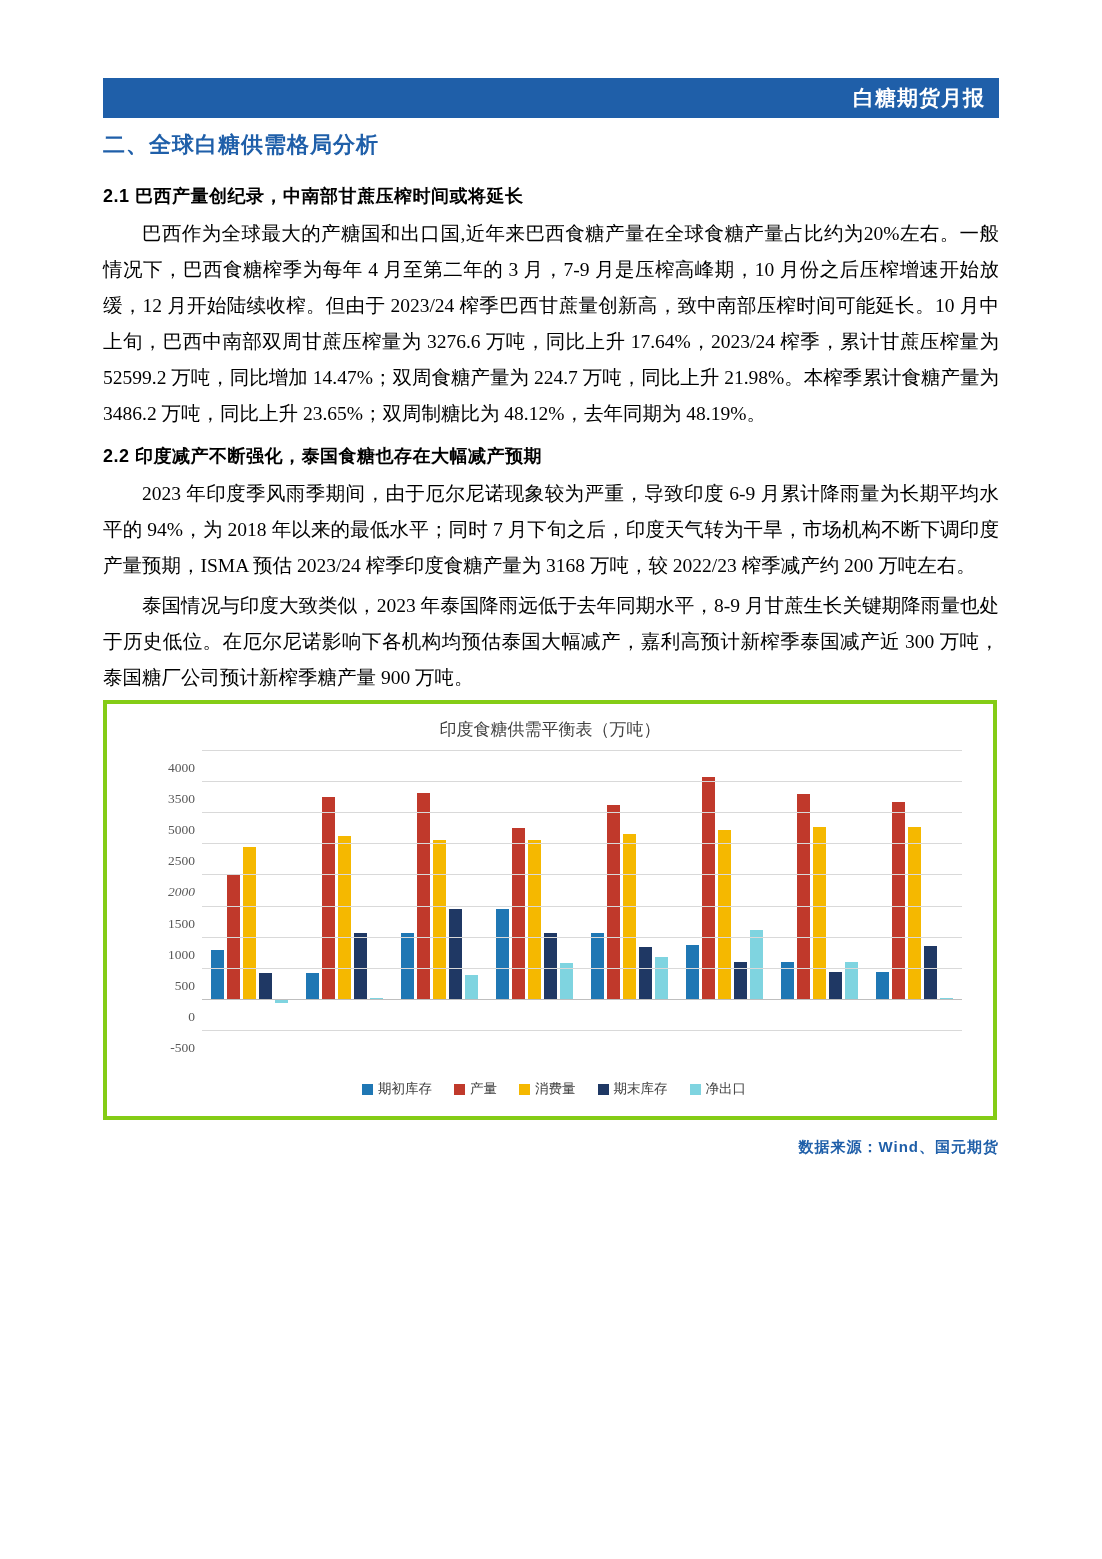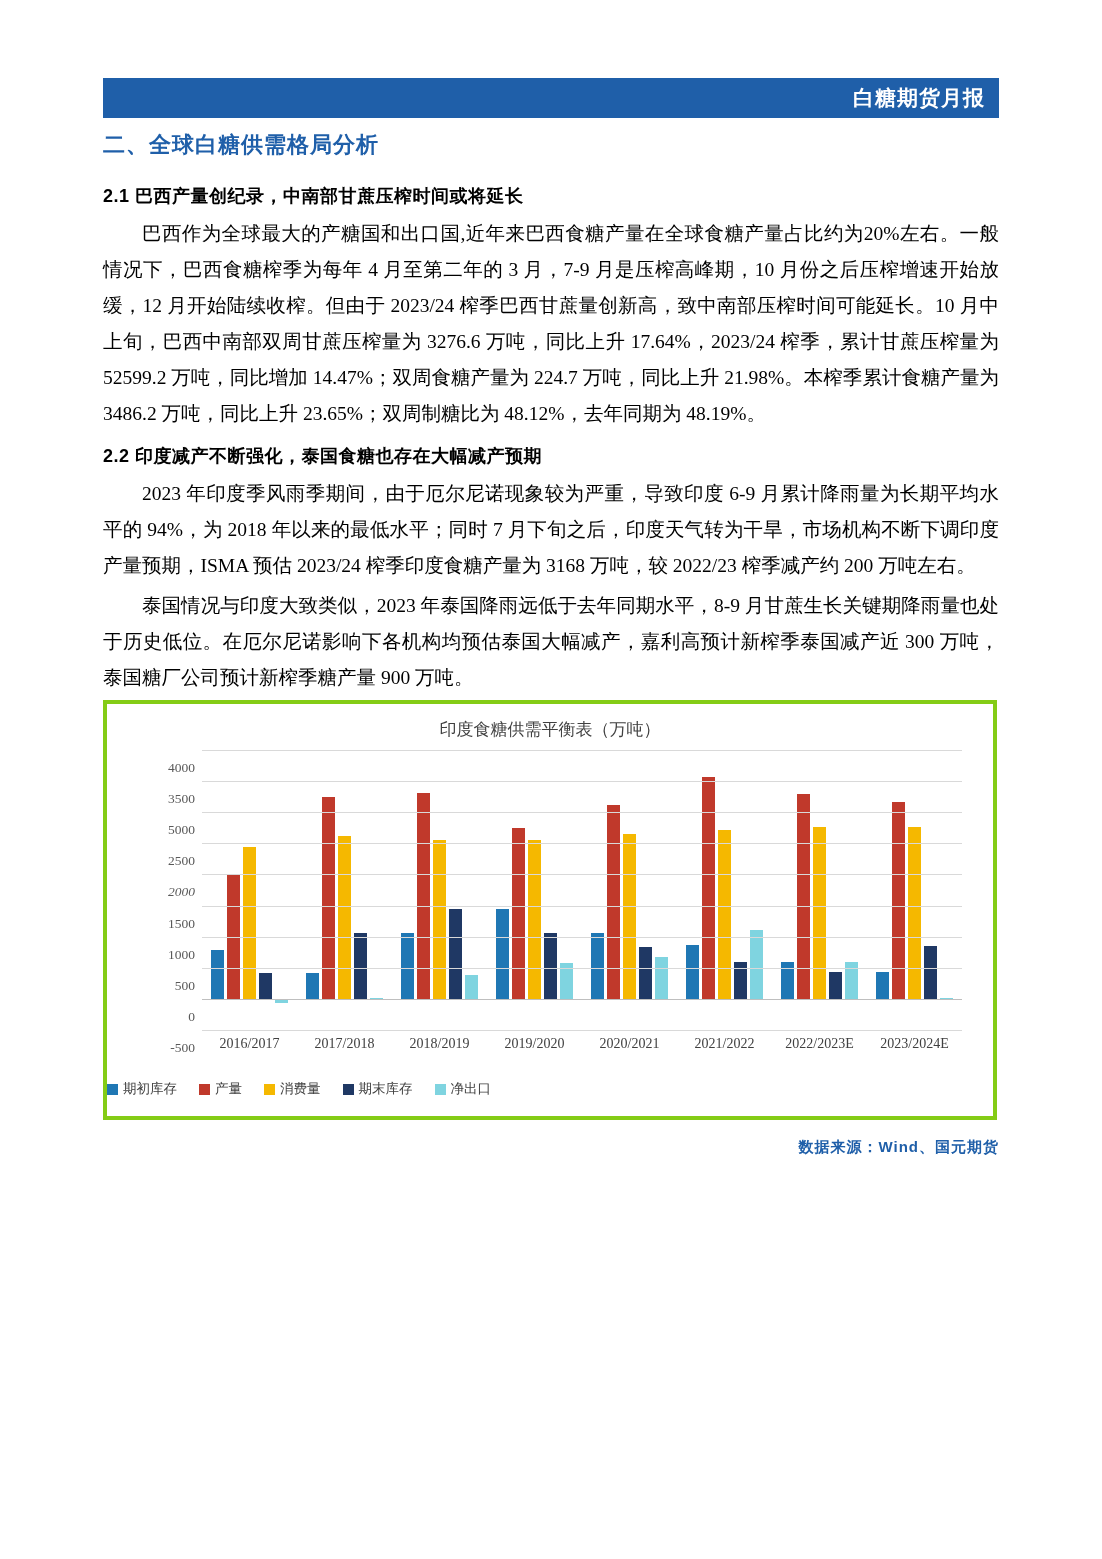--- a/index.html
+++ b/index.html
@@ -196,20 +196,21 @@
     color: #404040;
     font-family: "Liberation Serif", serif;
   }
 
   .legend {
     position: absolute;
     left: 0;
     bottom: 18px;
     width: 894px;
     display: flex;
+    justify-content: center;
     gap: 22px;
   }
   .legend-item {
     display: flex;
     align-items: center;
     gap: 5px;
     font-size: 13.5px;
     color: #404040;
     font-family: "Liberation Serif", serif;
   }
@@ -362,30 +363,20 @@
             <div class="gridline" style="top: 31.1111px;"></div>
             <div class="gridline" style="top: 62.2222px;"></div>
             <div class="gridline" style="top: 93.3333px;"></div>
             <div class="gridline" style="top: 124.444px;"></div>
             <div class="gridline" style="top: 155.556px;"></div>
             <div class="gridline" style="top: 186.667px;"></div>
             <div class="gridline" style="top: 217.778px;"></div>
             <div class="zeroline" style="top: 248.889px;"></div>
             <div class="gridline" style="top: 280px;"></div>
           </div>
-        <div class="x-labels" id="x-labels">
-            <div class="x-label">2016/2017</div>
-            <div class="x-label">2017/2018</div>
-            <div class="x-label">2018/2019</div>
-            <div class="x-label">2019/2020</div>
-            <div class="x-label">2020/2021</div>
-            <div class="x-label">2021/2022</div>
-            <div class="x-label">2022/2023E</div>
-            <div class="x-label">2023/2024E</div>
-          </div>
       </div>
 
       <div class="legend" id="legend">
           <div class="legend-item">
             <span class="legend-swatch" style="background: rgb(31, 119, 180);"></span>
             <span>期初库存</span>
           </div>
           <div class="legend-item">
             <span class="legend-swatch" style="background: rgb(192, 57, 43);"></span>
             <span>产量</span>

